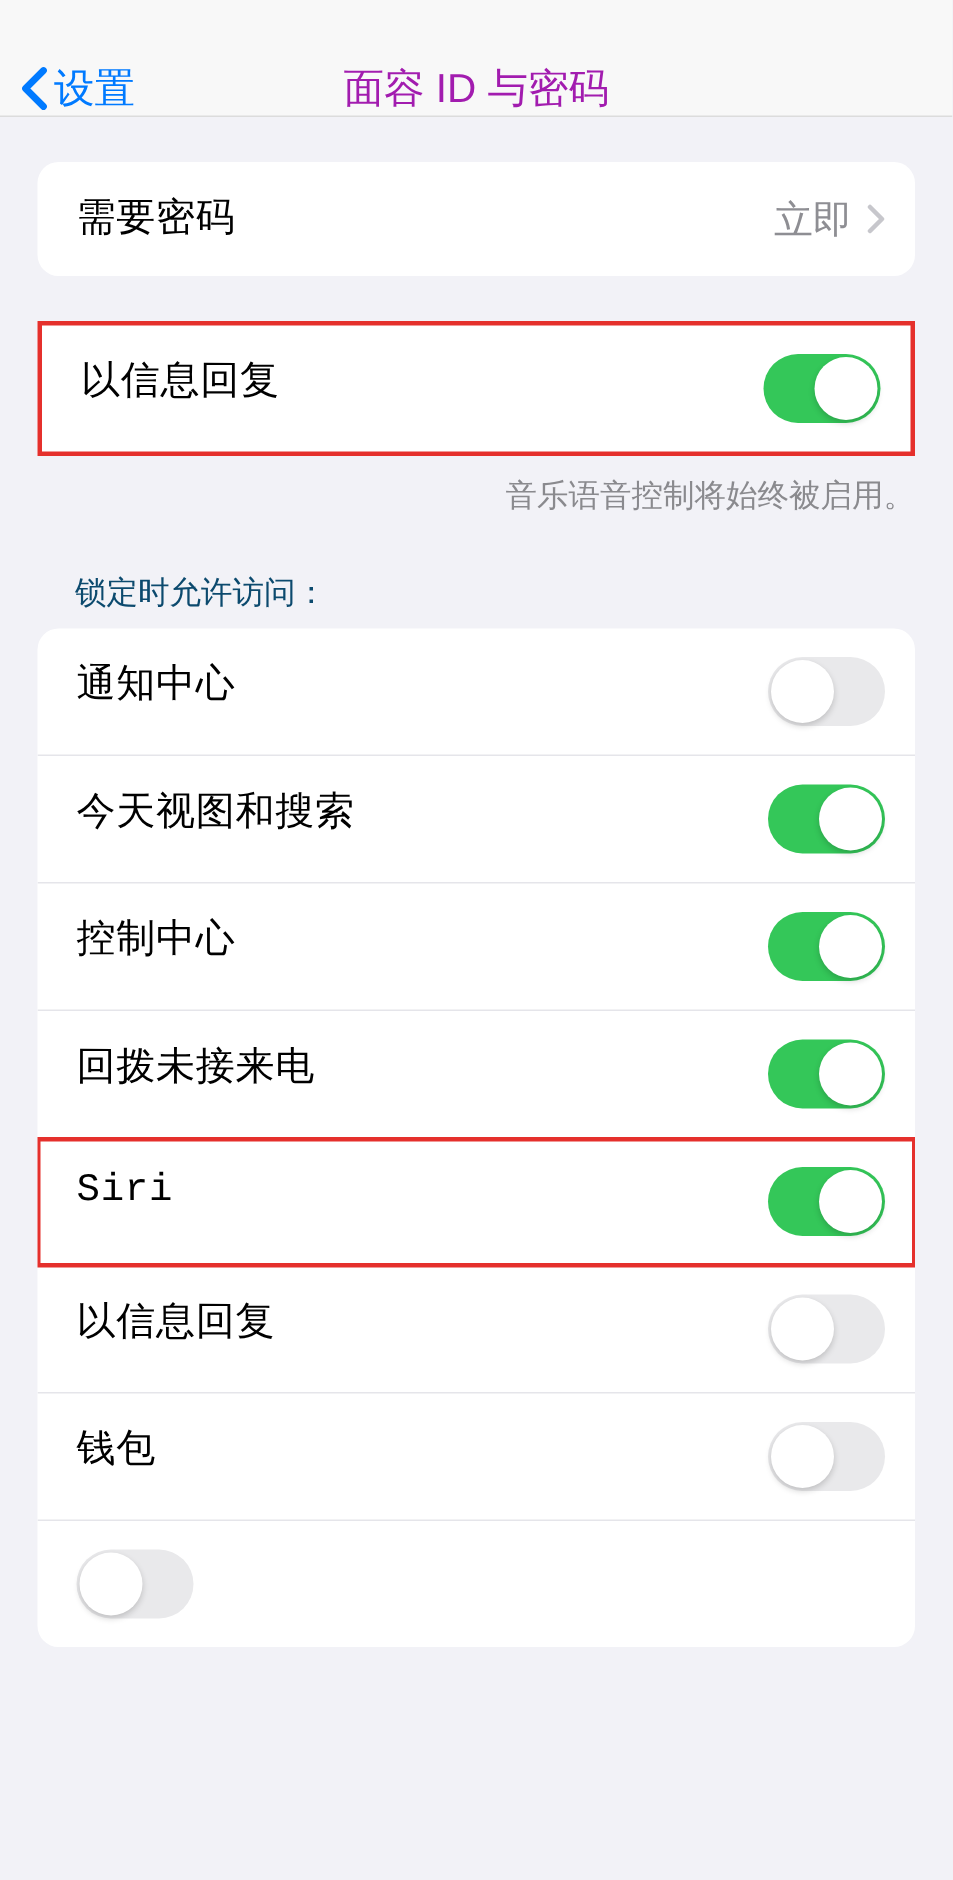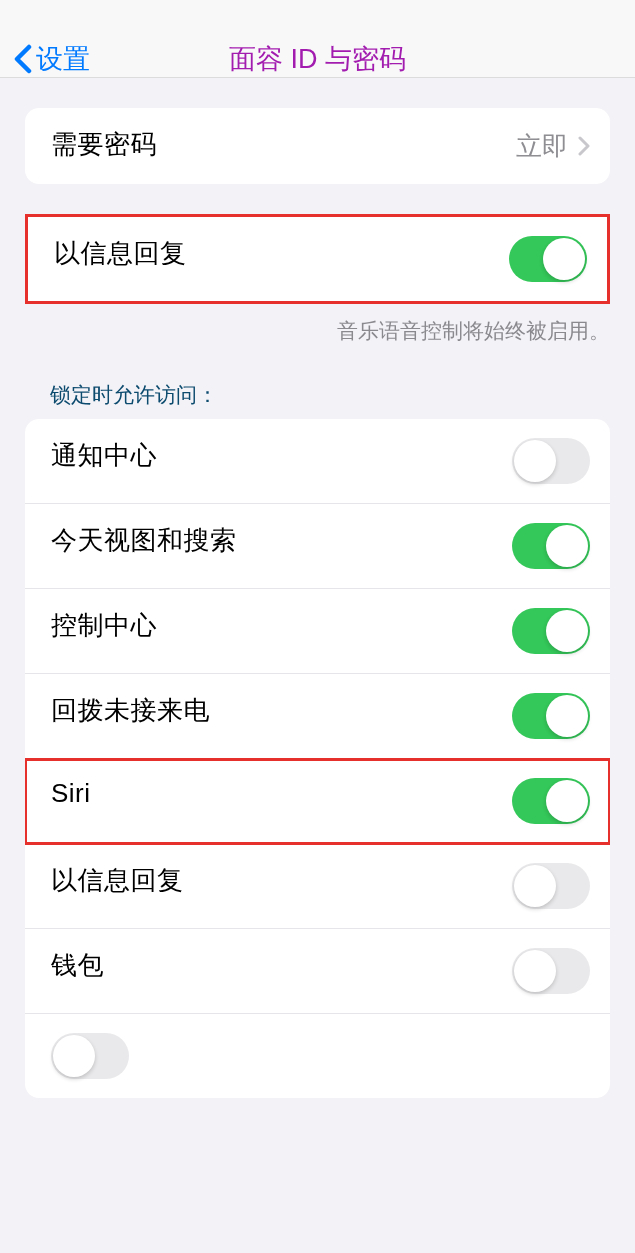--- a/index.html
+++ b/index.html
@@ -110,20 +110,21 @@
       background: #fff;
       box-shadow: 0 2px 4px rgba(0,0,0,0.18);
       transition: left 0.2s;
     }
     .toggle.on .toggle-knob { left: 34px; }
     .toggle.off .toggle-knob { left: 2px; }
     .group.list .row { padding: 19px 20px 19px 26px; }
     .row.highlight-row {
       outline: 3px solid #e5302c;
       outline-offset: -2px;
+      font-family: Liberation Mono, monospace;
     }
   </style>
 </head>
 <body>
 
 <div class="header">
   <div class="back-button">
     <span class="back-chevron">
       <svg viewBox="0 0 12 20" fill="none" stroke="#007aff" stroke-width="3" stroke-linecap="round" stroke-linejoin="round">
         <polyline points="10,2 2,10 10,18"></polyline>

